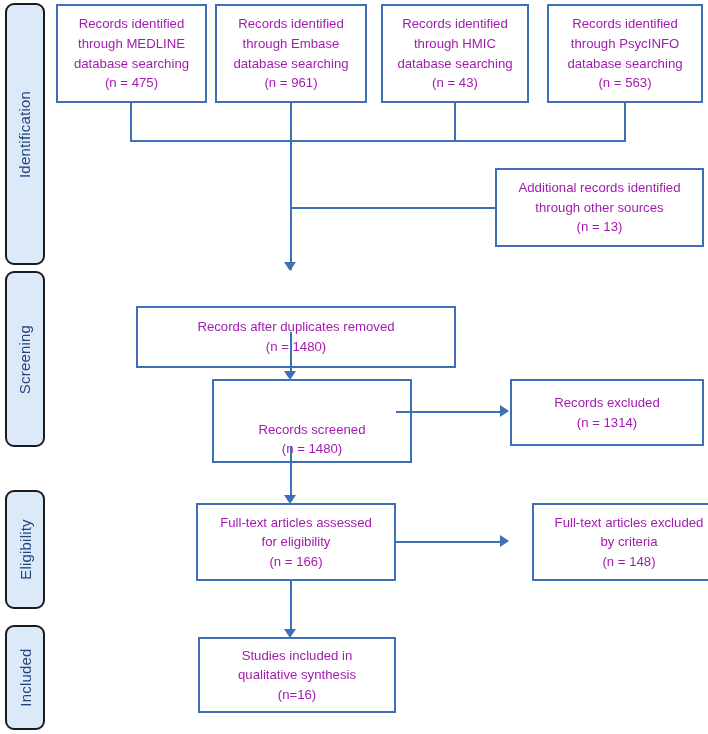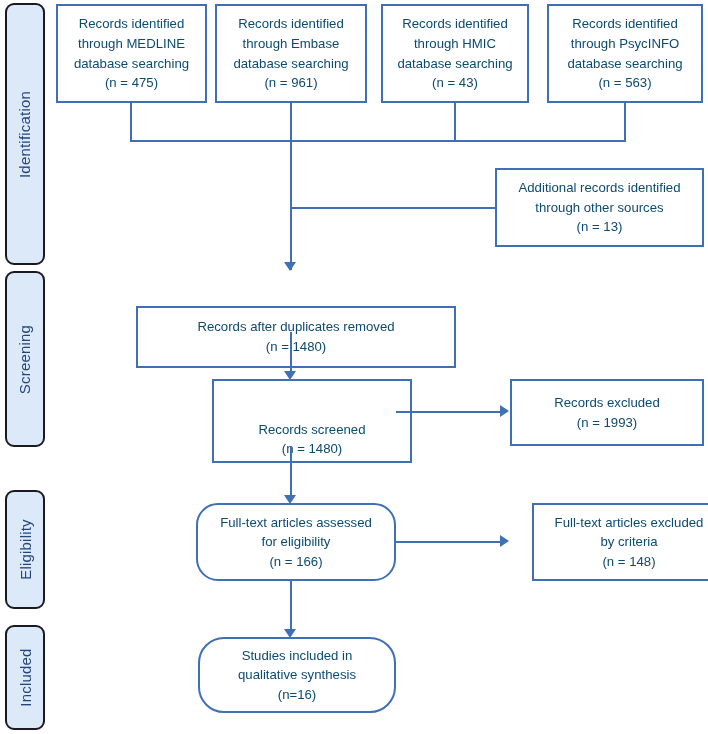--- a/index.html
+++ b/index.html
@@ -36,21 +36,21 @@
   
   .box {
     position: absolute;
     box-sizing: border-box;
     background: #ffffff;
     border: 2.2px solid #3f6fb4;
     display: flex;
     align-items: center;
     justify-content: center;
     text-align: center;
-    color: #0c4a6e;
+    color: #a21caf;
     font-size: 13.2px;
     line-height: 1.48;
     padding: 2px 4px;
   }
   .box span { display: block; white-space: pre-line; }
   
   .ln {
     position: absolute;
     background: #3f6fb4;
   }
@@ -146,46 +146,46 @@
   <div class="ln vl" style="left:290px; top:332px; height:40px;"></div>
   <div class="arrow-d" style="left:284px; top:371px;"></div>
 
   <div class="box" style="left:212px; top:379px; width:200px; height:84px;align-items:flex-end;">
     <span>Records screened
 (n = 1480)</span>
   </div>
 
   <div class="box" style="left:510px; top:379px; width:194px; height:67px;">
     <span>Records excluded
-(n = 1993)</span>
+(n = 1314)</span>
   </div>
 
   <div class="ln hl" style="left:396px; top:411px; width:105px;"></div>
   <div class="arrow-r" style="left:500px; top:405px;"></div>
 
   <div class="ln vl" style="left:290px; top:446px; height:50px;"></div>
   <div class="arrow-d" style="left:284px; top:495px;"></div>
 
-  <div class="box" style="left:196px; top:503px; width:200px; height:78px;border-radius:22px;">
+  <div class="box" style="left:196px; top:503px; width:200px; height:78px;">
     <span>Full-text articles assessed
 for eligibility
 (n = 166)</span>
   </div>
 
   <div class="box" style="left:510px; top:503px; width:194px; height:78px;margin-left:22px;">
     <span>Full-text articles excluded
 by criteria
 (n = 148)</span>
   </div>
 
   <div class="ln hl" style="left:396px; top:541px; width:105px;"></div>
   <div class="arrow-r" style="left:500px; top:535px;"></div>
 
   <div class="ln vl" style="left:290px; top:581px; height:49px;"></div>
   <div class="arrow-d" style="left:284px; top:629px;"></div>
 
-  <div class="box" style="left:198px; top:637px; width:198px; height:76px;border-radius:26px;">
+  <div class="box" style="left:198px; top:637px; width:198px; height:76px;">
     <span>Studies included in
 qualitative synthesis
 (n=16)</span>
   </div>
 
 </div>
 
 </body></html>

